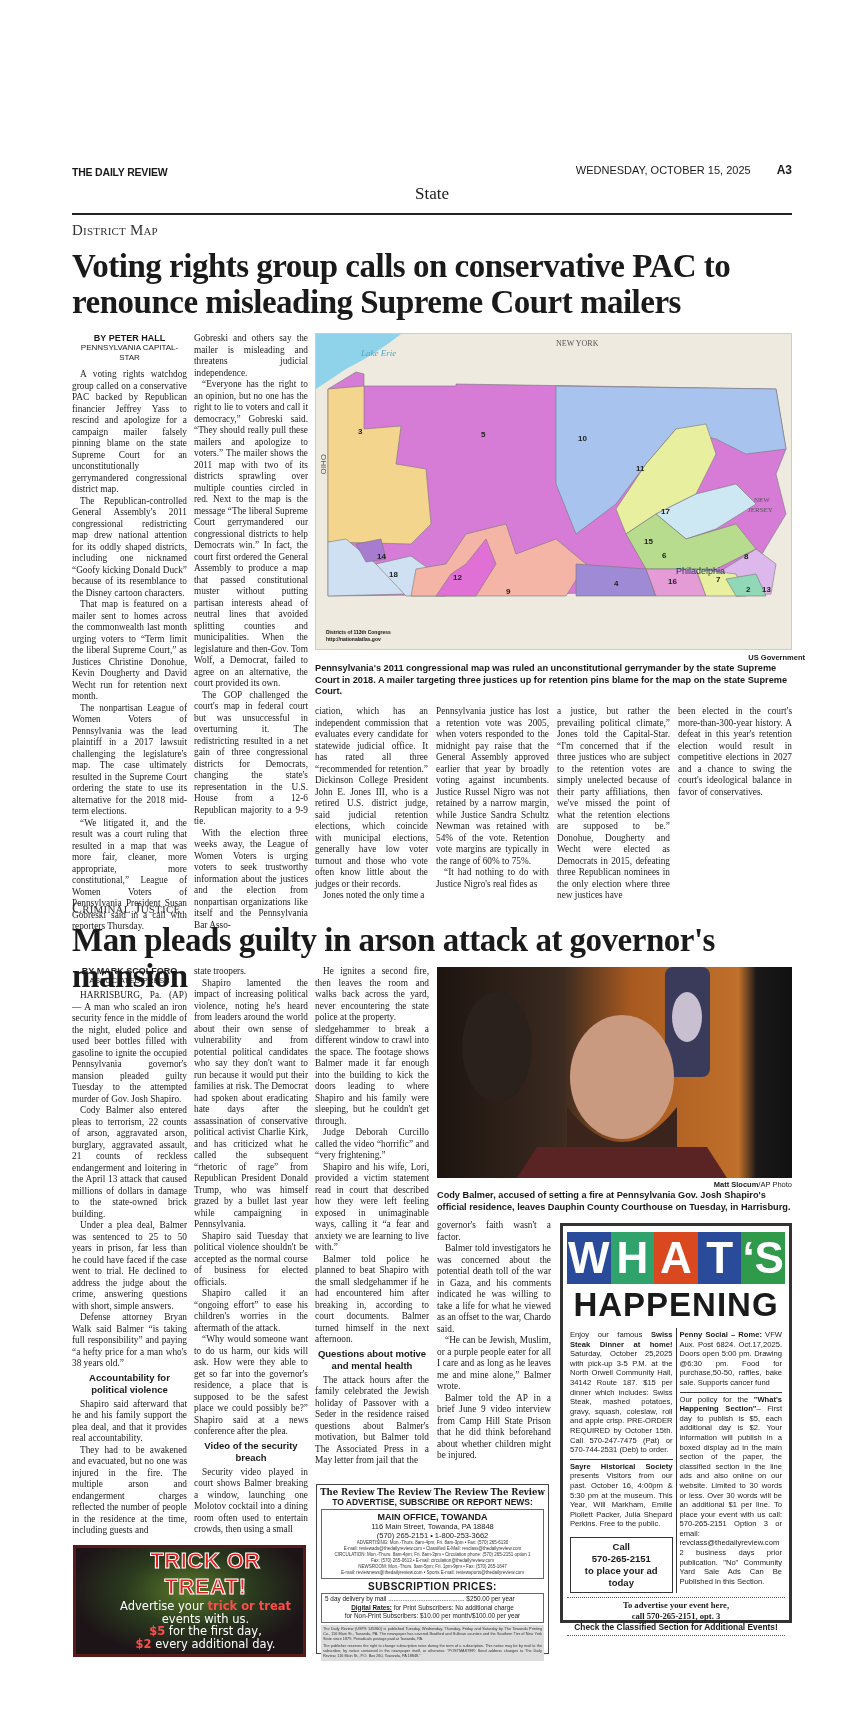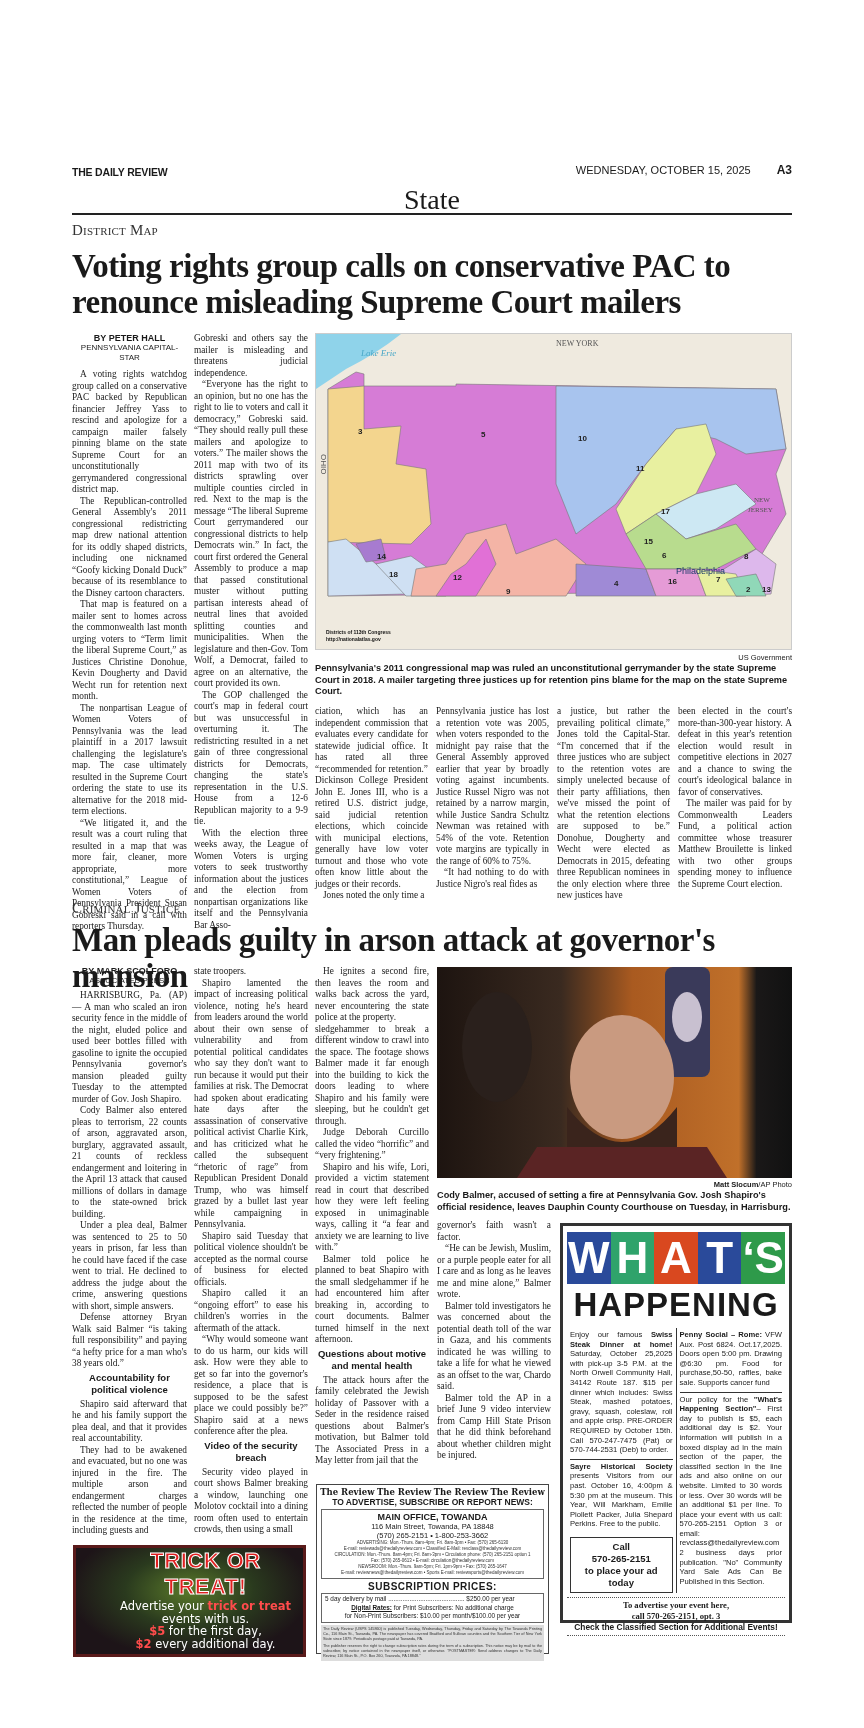--- a/index.html
+++ b/index.html
@@ -2,21 +2,21 @@
 <html><head>
 <meta charset="utf-8">
 <style>
   * { box-sizing: border-box; margin: 0; padding: 0; }
   html, body { width: 864px; height: 1728px; background: #fff; overflow: hidden; }
   body { position: relative; font-family: "Liberation Serif", serif; color: #1a1a1a; }
   .abs { position: absolute; }
   .masthead { left: 72px; top: 166px; font-family: "Liberation Sans", sans-serif; font-weight: bold; font-size: 10.5px; letter-spacing: -0.2px; }
   .dateline { right: 72px; top: 163px; font-family: "Liberation Sans", sans-serif; font-size: 11px; display: flex; align-items: baseline; gap: 26px; }
   .dateline .pg { font-weight: bold; font-size: 12px; }
-  .section-title { left: 0; width: 864px; top: 184px; text-align: center; font-size: 28px; }
+  .section-title { left: 0; width: 864px; top: 184px; text-align: center; font-size: 17px; }
   .rule { left: 72px; width: 720px; top: 213px; height: 1.5px; background: #222; }
   .kicker { left: 72px; font-size: 15px; font-variant: small-caps; letter-spacing: 0.2px; color: #333; }
   .headline { left: 72px; width: 730px; font-size: 33px; line-height: 36px; font-weight: bold; letter-spacing: -0.5px; font-family: "Liberation Serif", serif; }
   .byline { text-align: center; font-family: "Liberation Sans", sans-serif; }
   .byline .name { font-weight: bold; font-size: 9px; }
   .byline .org { font-size: 8px; line-height: 10px; }
   .col { font-size: 9.3px; line-height: 11.5px; text-align: justify; hyphens: auto; }
   .col p { text-indent: 8px; }
   .subhead { font-family: "Liberation Sans", sans-serif; font-weight: bold; font-size: 9.5px; text-align: center; line-height: 12px; margin: 2px 0 3px 0; }
   .map { left: 315px; top: 333px; width: 477px; height: 317px; background: #efeadf; overflow: hidden; border: 0.5px solid #ccc; }
@@ -130,37 +130,36 @@
     </g>
     <text x="5" y="120" font-size="8" fill="#555" font-family="Liberation Sans, sans-serif" transform="rotate(90 5 120)">OHIO</text>
     <text x="240" y="12" font-size="8" fill="#555" font-family="Liberation Serif, serif">NEW YORK</text>
     <text x="438" y="168" font-size="7" fill="#555" font-family="Liberation Serif, serif">NEW</text>
     <text x="432" y="178" font-size="7" fill="#555" font-family="Liberation Serif, serif">JERSEY</text>
     <text x="360" y="240" font-size="9" fill="#1a3a6a" font-family="Liberation Sans, sans-serif">Philadelphia</text>
     <text x="10" y="300" font-size="5" font-weight="bold" font-family="Liberation Sans, sans-serif" fill="#111">Districts of 113th Congress</text>
     <text x="10" y="307" font-size="5" font-weight="bold" font-family="Liberation Sans, sans-serif" fill="#111">http://nationalatlas.gov</text>
   </svg>
 </div>
-<div class="abs credit" style="left:315px; top:653px; width:477px; font-weight:normal;">US Government</div>
+<div class="abs credit" style="left:328px; top:653px; width:477px; font-weight:bold;">US Government</div>
 <div class="abs caption" style="left:315px; top:663px; width:477px;">Pennsylvania's 2011 congressional map was ruled an unconstitutional gerrymander by the state Supreme Court in 2018. A mailer targeting three justices up for retention pins blame for the map on the state Supreme Court.</div>
 
 <div class="abs col" style="left:315px; top:706px; width:113px;">
   <p style="text-indent:0">ciation, which has an independent commission that evaluates every candidate for statewide judicial office. It has rated all three “recommended for retention.” Dickinson College President John E. Jones III, who is a retired U.S. district judge, said judicial retention elections, which coincide with municipal elections, generally have low voter turnout and those who vote often know little about the judges or their records.</p>
   <p>Jones noted the only time a</p>
 </div>
 <div class="abs col" style="left:436px; top:706px; width:113px;">
   <p style="text-indent:0">Pennsylvania justice has lost a retention vote was 2005, when voters responded to the midnight pay raise that the General Assembly approved earlier that year by broadly voting against incumbents. Justice Russel Nigro was not retained by a narrow margin, while Justice Sandra Schultz Newman was retained with 54% of the vote. Retention vote margins are typically in the range of 60% to 75%.</p>
   <p>“It had nothing to do with Justice Nigro's real fides as</p>
 </div>
 <div class="abs col" style="left:557px; top:706px; width:113px;">
   <p style="text-indent:0">a justice, but rather the prevailing political climate,” Jones told the Capital-Star. “I'm concerned that if the three justices who are subject to the retention votes are simply unelected because of their party affiliations, then we've missed the point of what the retention elections are supposed to be.” Donohue, Dougherty and Wecht were elected as Democrats in 2015, defeating three Republican nominees in the only election where three new justices have</p>
 </div>
 <div class="abs col" style="left:678px; top:706px; width:114px;">
   <p style="text-indent:0">been elected in the court's more-than-300-year history. A defeat in this year's retention election would result in competitive elections in 2027 and a chance to swing the court's ideological balance in favor of conservatives.</p>
-  <p>The mailer was paid for by Commonwealth Leaders Fund, a political action committee whose treasurer Matthew Brouilette is linked with two other groups spending money to influence the Supreme Court election.</p>
 </div>
 
 <div class="abs kicker" style="top:900px;">Criminal Justice</div>
 <div class="abs headline" style="top:922px;">Man pleads guilty in arson attack at governor's mansion</div>
 
 <div class="abs" style="left:72px; top:966px; width:115px;">
   <div class="byline">
     <div class="name">BY MARK SCOLFORO</div>
     <div class="org">ASSOCIATED PRESS</div>
   </div>
@@ -216,22 +215,22 @@
     <path d="M100 180 L270 180 L290 211 L80 211 Z" fill="#5a2424"></path>
   </svg>
 </div>
 <div class="abs credit" style="left:437px; top:1180px; width:355px;">
   <b>Matt Slocum</b><span>/AP Photo</span>
 </div>
 <div class="abs caption" style="left:437px; top:1190px; width:355px;">Cody Balmer, accused of setting a fire at Pennsylvania Gov. Josh Shapiro's official residence, leaves Dauphin County Courthouse on Tuesday, in Harrisburg.</div>
 
 <div class="abs col" style="left:437px; top:1220px; width:114px;">
   <p style="text-indent:0">governor's faith wasn't a factor.</p>
+  <p>Balmer told investigators he was concerned about the potential death toll of the war in Gaza, and his comments indicated he was willing to take a life for what he viewed as an offset to the war, Chardo said.</p>
   <p>“He can be Jewish, Muslim, or a purple people eater for all I care and as long as he leaves me and mine alone,” Balmer wrote.</p>
-  <p>Balmer told investigators he was concerned about the potential death toll of the war in Gaza, and his comments indicated he was willing to take a life for what he viewed as an offset to the war, Chardo said.</p>
   <p>Balmer told the AP in a brief June 9 video interview from Camp Hill State Prison that he did think beforehand about whether children might be injured.</p>
 </div>
 
 <div class="abs whats">
   <div class="whats-letters">
     <div style="background:#2a4a9a">W</div>
     <div style="background:#2fa36b">H</div>
     <div style="background:#d9481f">A</div>
     <div style="background:#2a4a9a">T</div>
     <div style="background:#2e9a4a">‘S</div>

